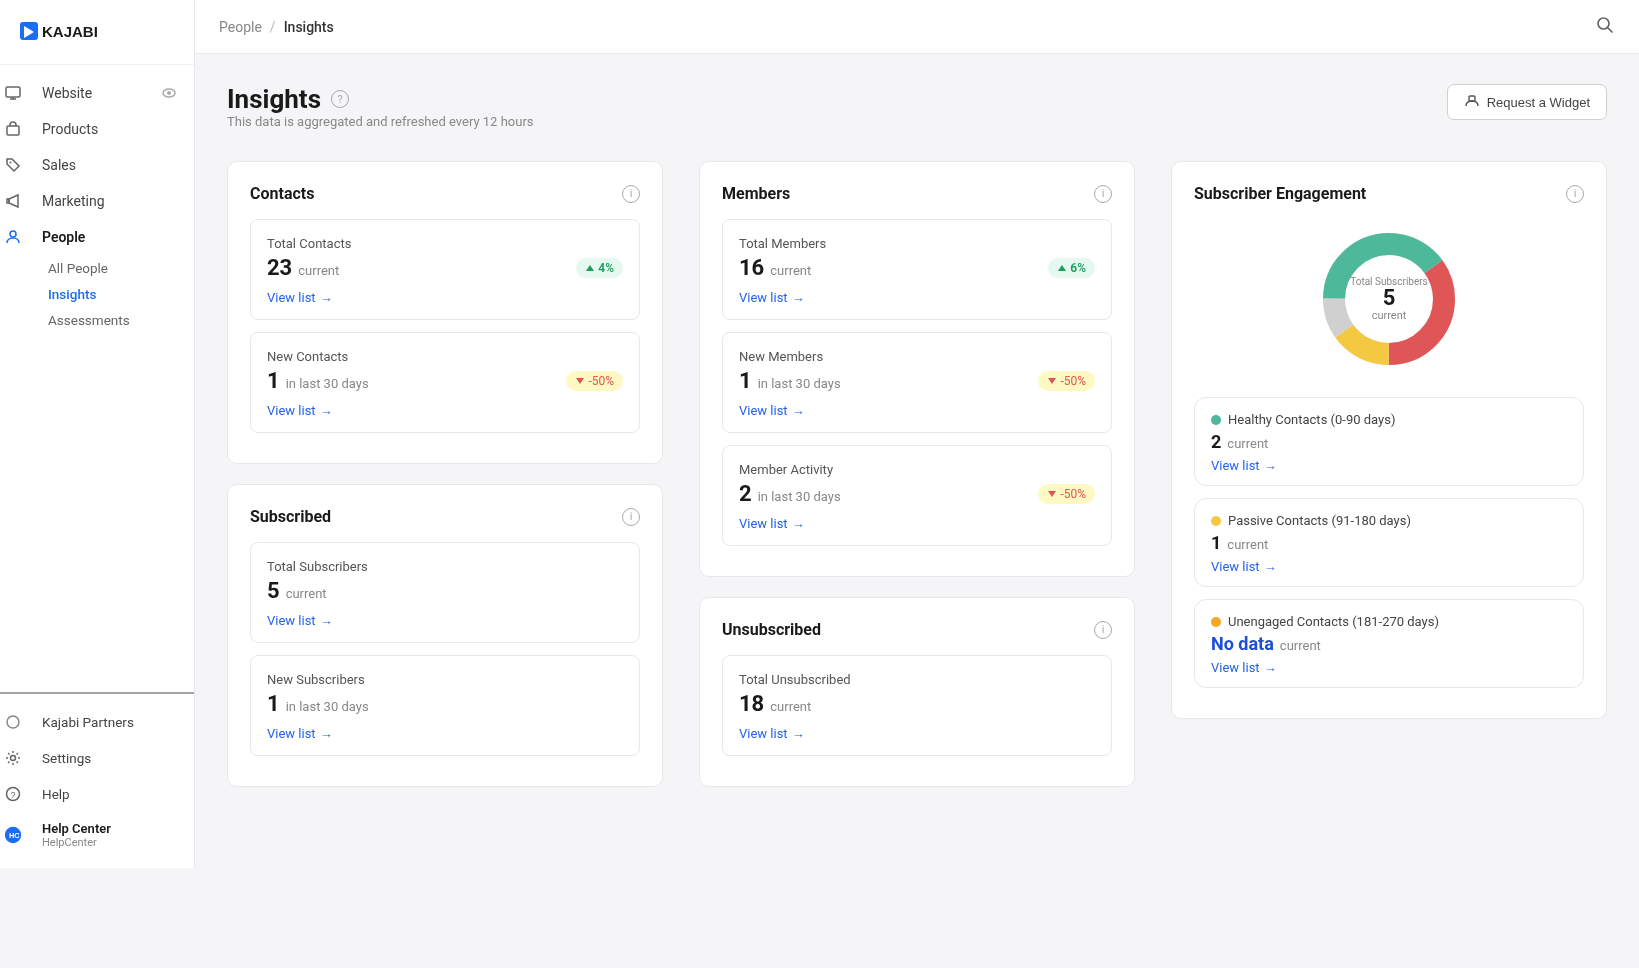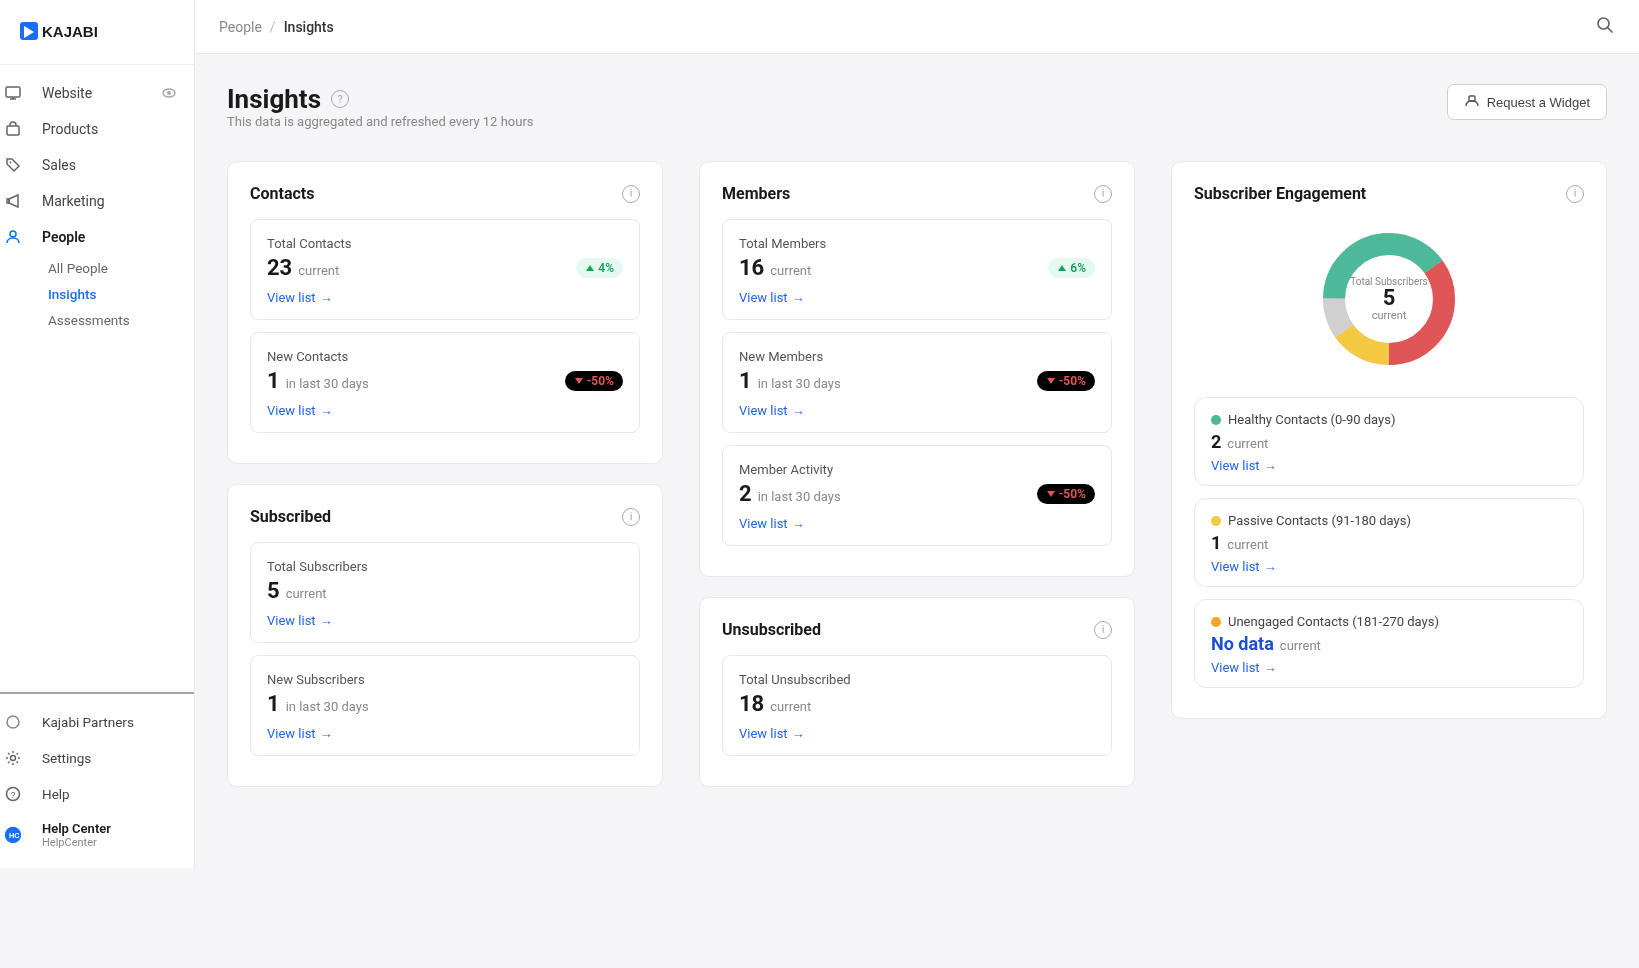--- a/index.html
+++ b/index.html
@@ -194,26 +194,26 @@
       color: #1a9e5c;
       border-radius: 20px;
       padding: 3px 9px;
       font-size: 12px;
       font-weight: 600;
       display: flex;
       align-items: center;
       gap: 3px;
     }
     .badge-down {
-      background: #000000;
+      background: #fef9c3;
       color: #e05555;
       border-radius: 20px;
       padding: 3px 9px;
       font-size: 12px;
-      font-weight: 700;
+      font-weight: 400;
       display: flex;
       align-items: center;
       gap: 3px;
     }
     .view-list-link {
       font-size: 13px;
       color: #2563eb;
       cursor: pointer;
       display: flex;
       align-items: center;

